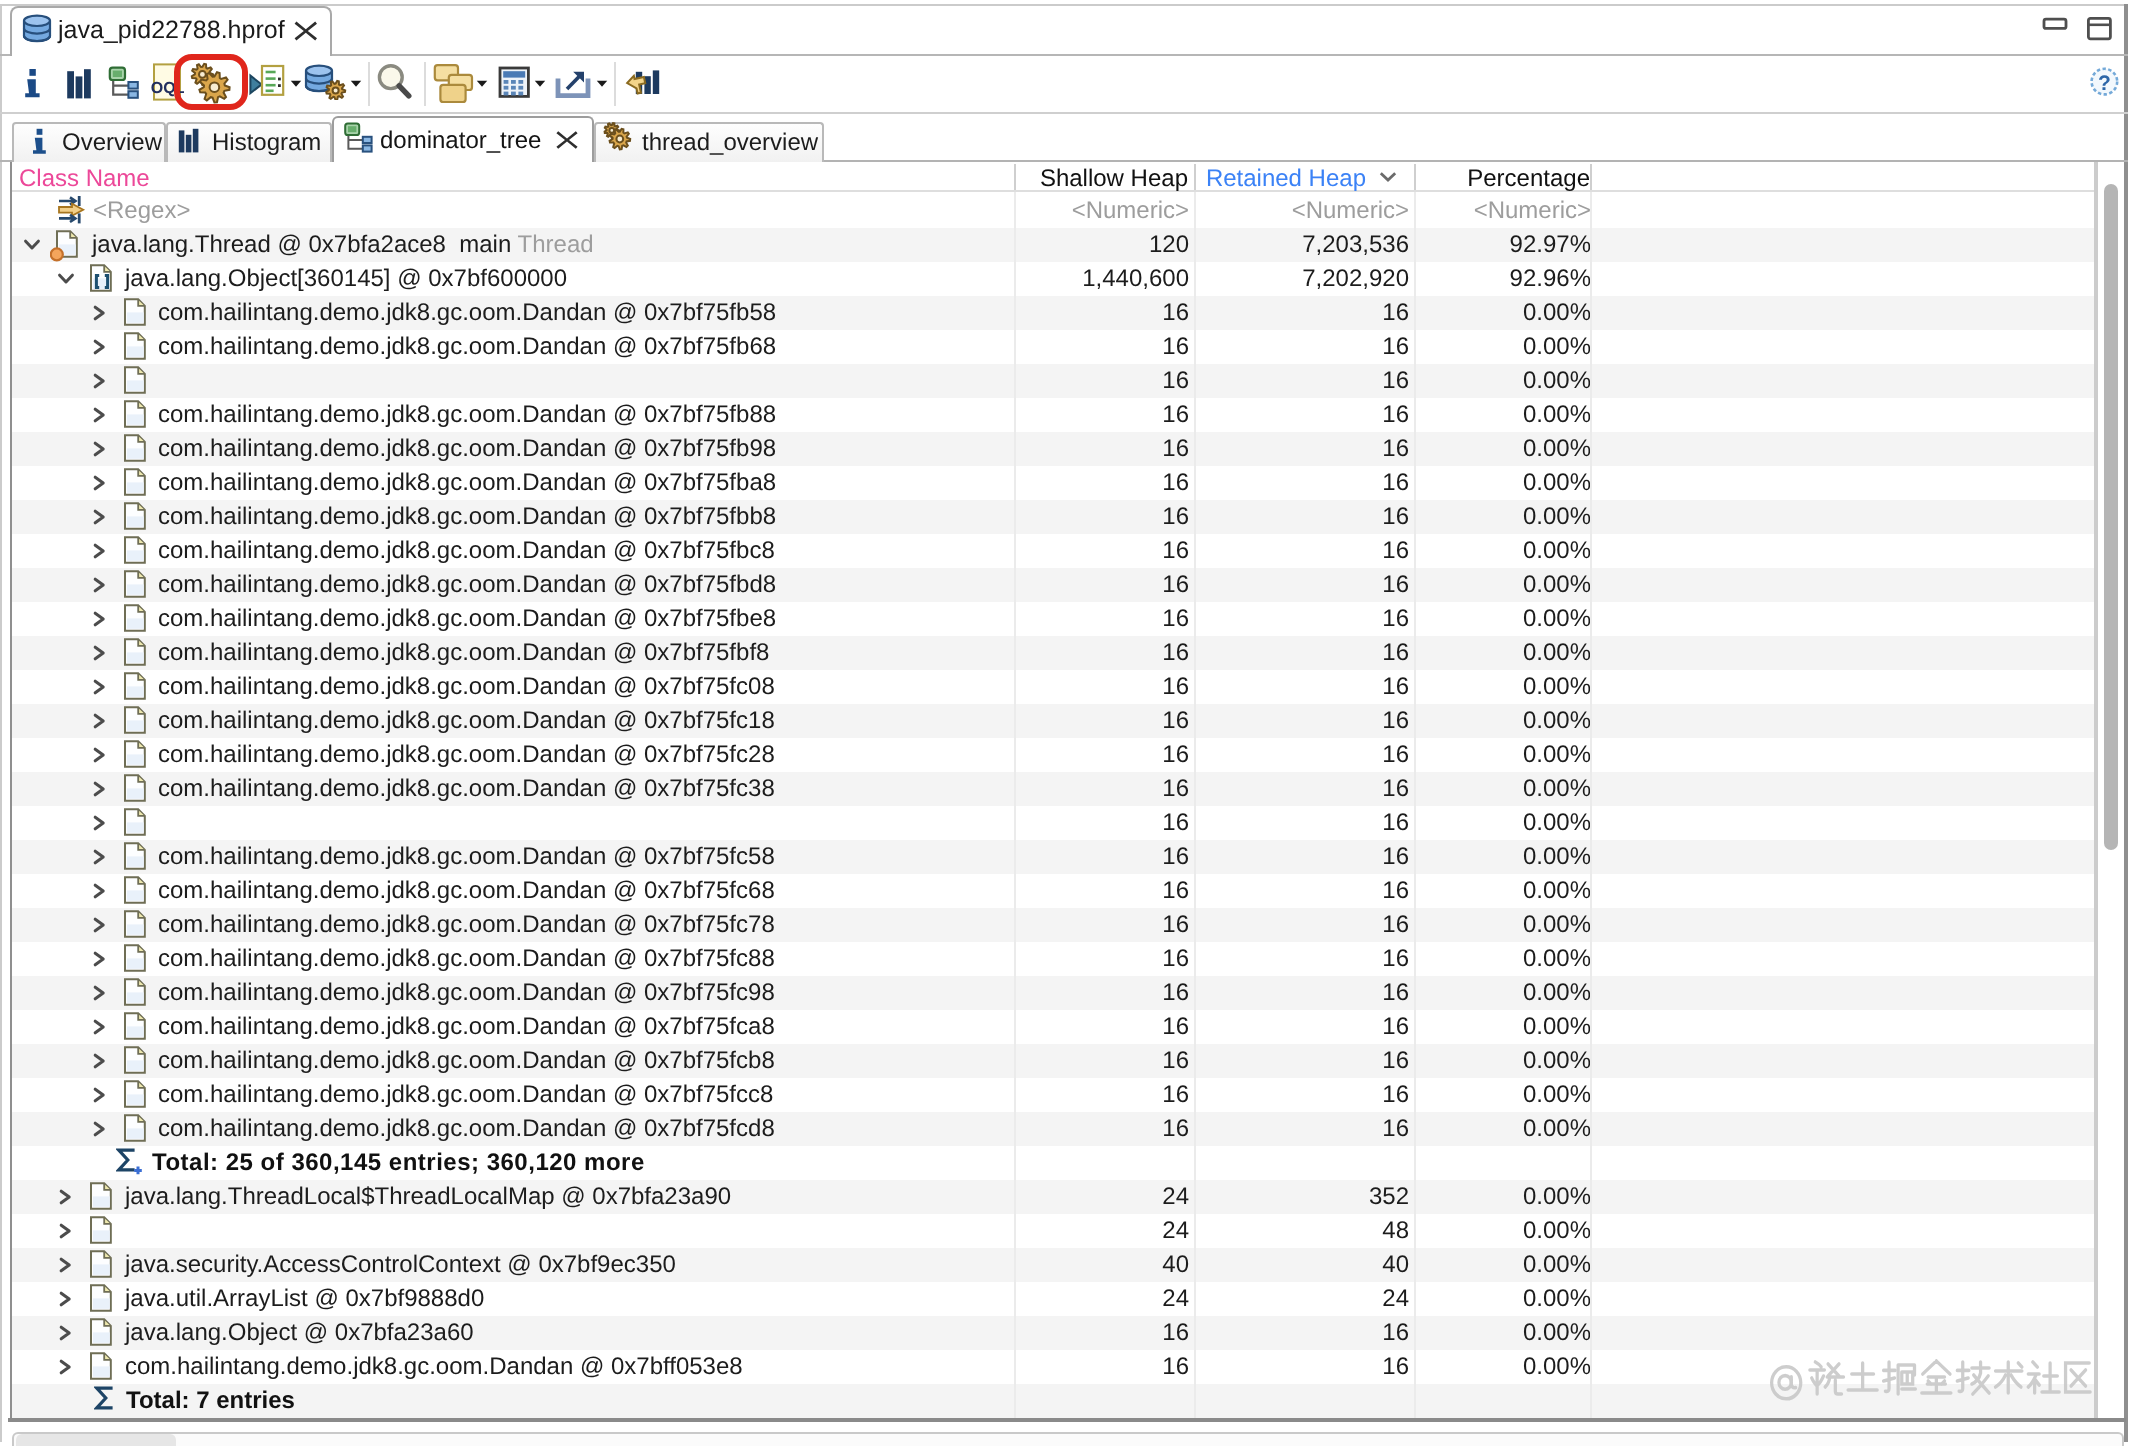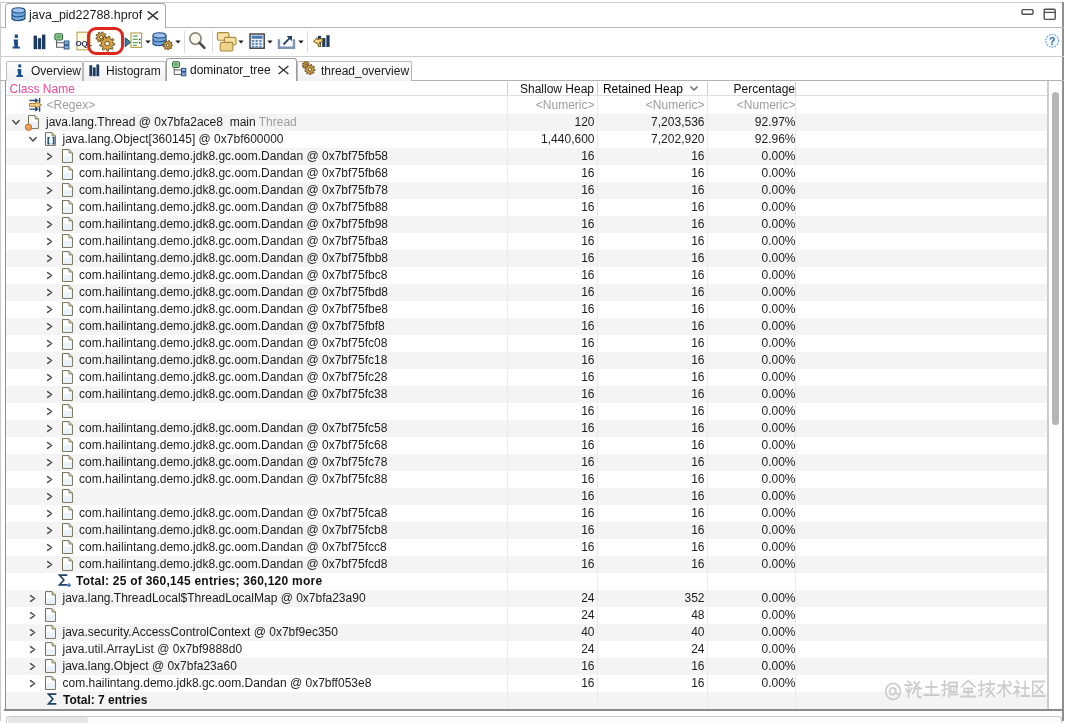--- a/index.html
+++ b/index.html
@@ -180,21 +180,21 @@
       <circle cx="4.9" cy="4.2" r="1.2" fill="#f7ecd2" stroke="#6b4f1d" stroke-width="1"></circle>
       <path d="M14.1 8.5 L14.0 9.4 L12.3 9.7 L12.1 10.3 L12.9 11.8 L12.2 12.5 L10.7 11.7 L10.1 11.9 L9.8 13.6 L8.9 13.7 L8.3 12.1 L7.7 11.9 L6.3 13.0 L5.6 12.5 L6.1 10.8 L5.7 10.3 L4.0 10.3 L3.8 9.4 L5.3 8.5 L5.3 7.9 L4.0 6.7 L4.4 5.9 L6.1 6.2 L6.6 5.7 L6.3 4.0 L7.1 3.6 L8.3 4.9 L8.9 4.9 L9.8 3.4 L10.7 3.6 L10.7 5.3 L11.2 5.7 L12.9 5.2 L13.4 5.9 L12.3 7.3 L12.5 7.9z" fill="#daa64b" stroke="#6b4f1d" stroke-width="1"></path>
       <circle cx="8.9" cy="8.5" r="1.7" fill="#f7ecd2" stroke="#6b4f1d" stroke-width="1"></circle>
     </svg>
 <svg class="ic" style="left:278px;top:64px" width="12" height="12" viewBox="0 0 12 12">
       <path d="M1.1 1.6 L5.5 5.2 9.9 1.6 10.8 2.6 6.5 6 10.8 9.4 9.9 10.4 5.5 6.8 1.1 10.4 .2 9.4 4.5 6 .2 2.6 z" fill="#2e2e2e"></path>
     </svg>
 <div class="abs" style="left:6px;top:81px;width:1041px;height:15px;background:#fff;border-bottom:1px solid #dedede"></div>
 <span class="abs" style="left:9.5px;top:82px;font-size:12px;color:#ec4899">Class Name</span>
 <span class="abs num" style="left:509px;top:82px;width:85px;font-size:12px;color:#111">Shallow Heap</span>
-<span class="abs num" style="left:599px;top:82px;width:84px;font-size:12px;color:#000000">Retained Heap</span>
+<span class="abs num" style="left:599px;top:82px;width:84px;font-size:12px;color:#3b82f6">Retained Heap</span>
 <svg class="ic" style="left:688px;top:85px" width="12" height="8" viewBox="0 0 12 8">
       <path d="M2.4 1.6 L6 5 9.6 1.6" fill="none" stroke="#6b6b6b" stroke-width="1.4"></path>
     </svg>
 <span class="abs num" style="left:709px;top:82px;width:86px;font-size:12px;color:#111">Percentage</span>
 <div class="abs" style="left:507px;top:82px;width:1px;height:13px;background:#cfcfcf"></div>
 <div class="abs" style="left:597px;top:82px;width:1px;height:13px;background:#cfcfcf"></div>
 <div class="abs" style="left:707px;top:82px;width:1px;height:13px;background:#cfcfcf"></div>
 <div class="abs" style="left:795px;top:82px;width:1px;height:13px;background:#cfcfcf"></div>
 <div class="row" style="top:96.5px">
       <svg class="ic" style="left:23px;top:1.5px" width="14" height="14" viewBox="0 0 14 14">
@@ -269,21 +269,20 @@
     </div>
 <div class="row odd" style="top:181.5px">
       <svg class="ic" style="left:39px;top:4px" width="9" height="9" viewBox="0 0 9 9">
         <path d="M2.6 1.6 L6.6 4.5 2.6 7.4" fill="none" stroke="#4c4c4c" stroke-width="1.5" stroke-linecap="round" stroke-linejoin="round"></path>
       </svg>
       <svg class="ic" style="left:55.5px;top:1px" width="12" height="15" viewBox="0 0 12 15">
         <path d="M0.5 .6 h6.6 l3.3 3.3 V13.4 H0.5 z" fill="#fdfeff" stroke="#6f6e55"></path>
         <path d="M7.1 1 V3.9 H10.2" fill="#efe9ae" stroke="#6f6e55" stroke-width=".9"></path>
         <rect x="1.5" y="7.2" width="8.4" height="5.2" fill="#e9f1fa"></rect>
       </svg>
-      <span class="nm" style="left:73px">com.hailintang.demo.jdk8.gc.oom.Dandan @ 0x7bf75fb78</span>
       <span class="num s1">16</span>
       <span class="num s2">16</span>
       <span class="num s3">0.00%</span>
     </div>
 <div class="row" style="top:198.5px">
       <svg class="ic" style="left:39px;top:4px" width="9" height="9" viewBox="0 0 9 9">
         <path d="M2.6 1.6 L6.6 4.5 2.6 7.4" fill="none" stroke="#4c4c4c" stroke-width="1.5" stroke-linecap="round" stroke-linejoin="round"></path>
       </svg>
       <svg class="ic" style="left:55.5px;top:1px" width="12" height="15" viewBox="0 0 12 15">
         <path d="M0.5 .6 h6.6 l3.3 3.3 V13.4 H0.5 z" fill="#fdfeff" stroke="#6f6e55"></path>
@@ -520,20 +519,21 @@
     </div>
 <div class="row odd" style="top:487.5px">
       <svg class="ic" style="left:39px;top:4px" width="9" height="9" viewBox="0 0 9 9">
         <path d="M2.6 1.6 L6.6 4.5 2.6 7.4" fill="none" stroke="#4c4c4c" stroke-width="1.5" stroke-linecap="round" stroke-linejoin="round"></path>
       </svg>
       <svg class="ic" style="left:55.5px;top:1px" width="12" height="15" viewBox="0 0 12 15">
         <path d="M0.5 .6 h6.6 l3.3 3.3 V13.4 H0.5 z" fill="#fdfeff" stroke="#6f6e55"></path>
         <path d="M7.1 1 V3.9 H10.2" fill="#efe9ae" stroke="#6f6e55" stroke-width=".9"></path>
         <rect x="1.5" y="7.2" width="8.4" height="5.2" fill="#e9f1fa"></rect>
       </svg>
+      <span class="nm" style="left:73px">com.hailintang.demo.jdk8.gc.oom.Dandan @ 0x7bf75fc98</span>
       <span class="num s1">16</span>
       <span class="num s2">16</span>
       <span class="num s3">0.00%</span>
     </div>
 <div class="row" style="top:504.5px">
       <svg class="ic" style="left:39px;top:4px" width="9" height="9" viewBox="0 0 9 9">
         <path d="M2.6 1.6 L6.6 4.5 2.6 7.4" fill="none" stroke="#4c4c4c" stroke-width="1.5" stroke-linecap="round" stroke-linejoin="round"></path>
       </svg>
       <svg class="ic" style="left:55.5px;top:1px" width="12" height="15" viewBox="0 0 12 15">
         <path d="M0.5 .6 h6.6 l3.3 3.3 V13.4 H0.5 z" fill="#fdfeff" stroke="#6f6e55"></path>

